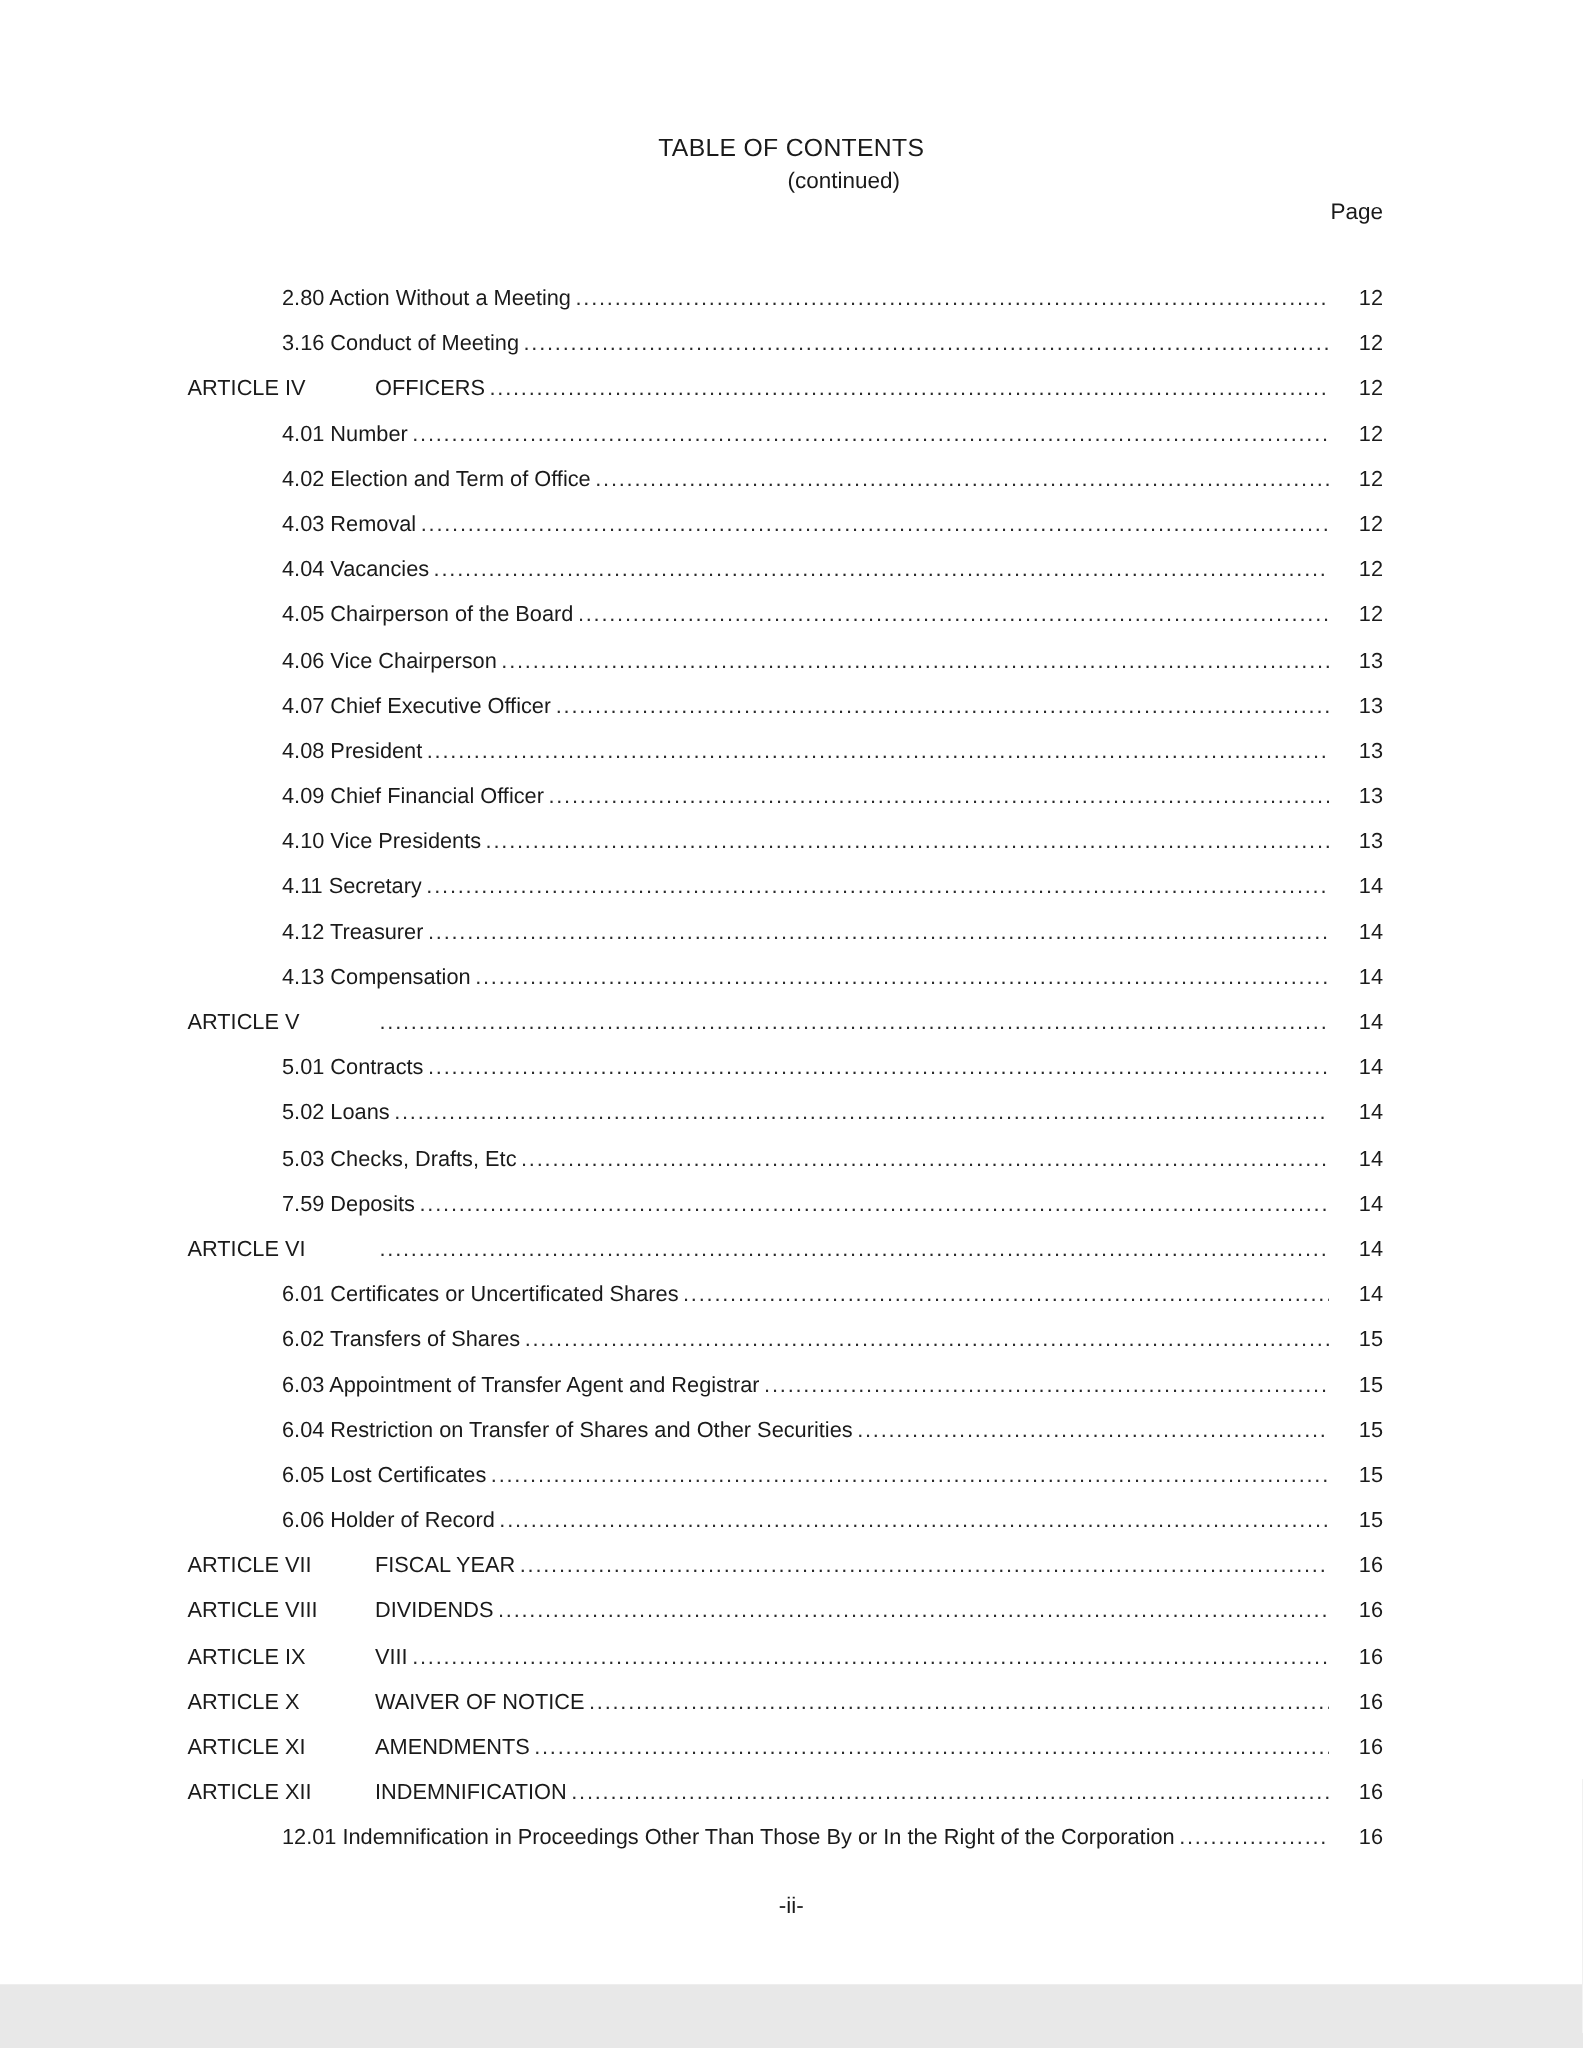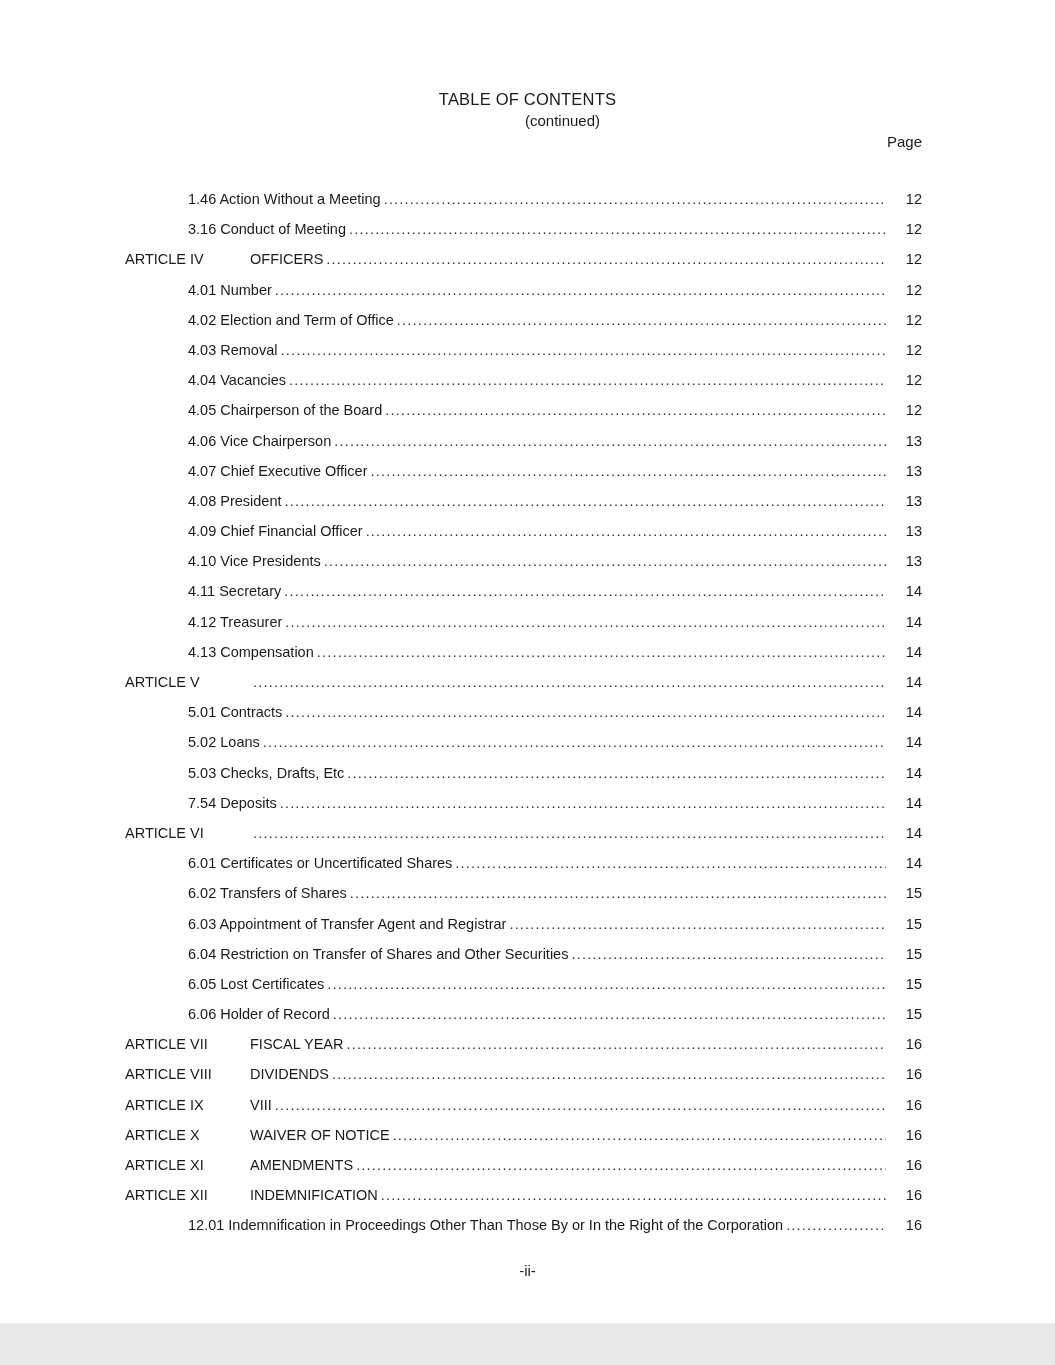--- a/index.html
+++ b/index.html
@@ -95,21 +95,21 @@
 </head>
 <body>
 
 <div class="page">
   <div class="doc-title">TABLE OF CONTENTS</div>
   <div class="doc-subtitle">(continued)</div>
   <div class="page-col-label">Page</div>
   <div class="toc" id="toc">
       <div class="row section">
 
-    <span class="title">1.46 Action Without a Meeting</span>
+    <span class="title">2.80 Action Without a Meeting</span>
     <span class="leader"></span>
     <span class="pageno">12</span>
   </div>
       <div class="row section">
 
     <span class="title">3.16 Conduct of Meeting</span>
     <span class="leader"></span>
     <span class="pageno">12</span>
   </div>
       <div class="row article">
@@ -214,21 +214,21 @@
     <span class="pageno">14</span>
   </div>
       <div class="row section">
 
     <span class="title">5.03 Checks, Drafts, Etc</span>
     <span class="leader"></span>
     <span class="pageno">14</span>
   </div>
       <div class="row section">
 
-    <span class="title">7.54 Deposits</span>
+    <span class="title">7.59 Deposits</span>
     <span class="leader"></span>
     <span class="pageno">14</span>
   </div>
       <div class="row article">
     <span class="label">ARTICLE VI</span>
     <span class="leader"></span>
     <span class="pageno">14</span>
   </div>
       <div class="row section">
 

